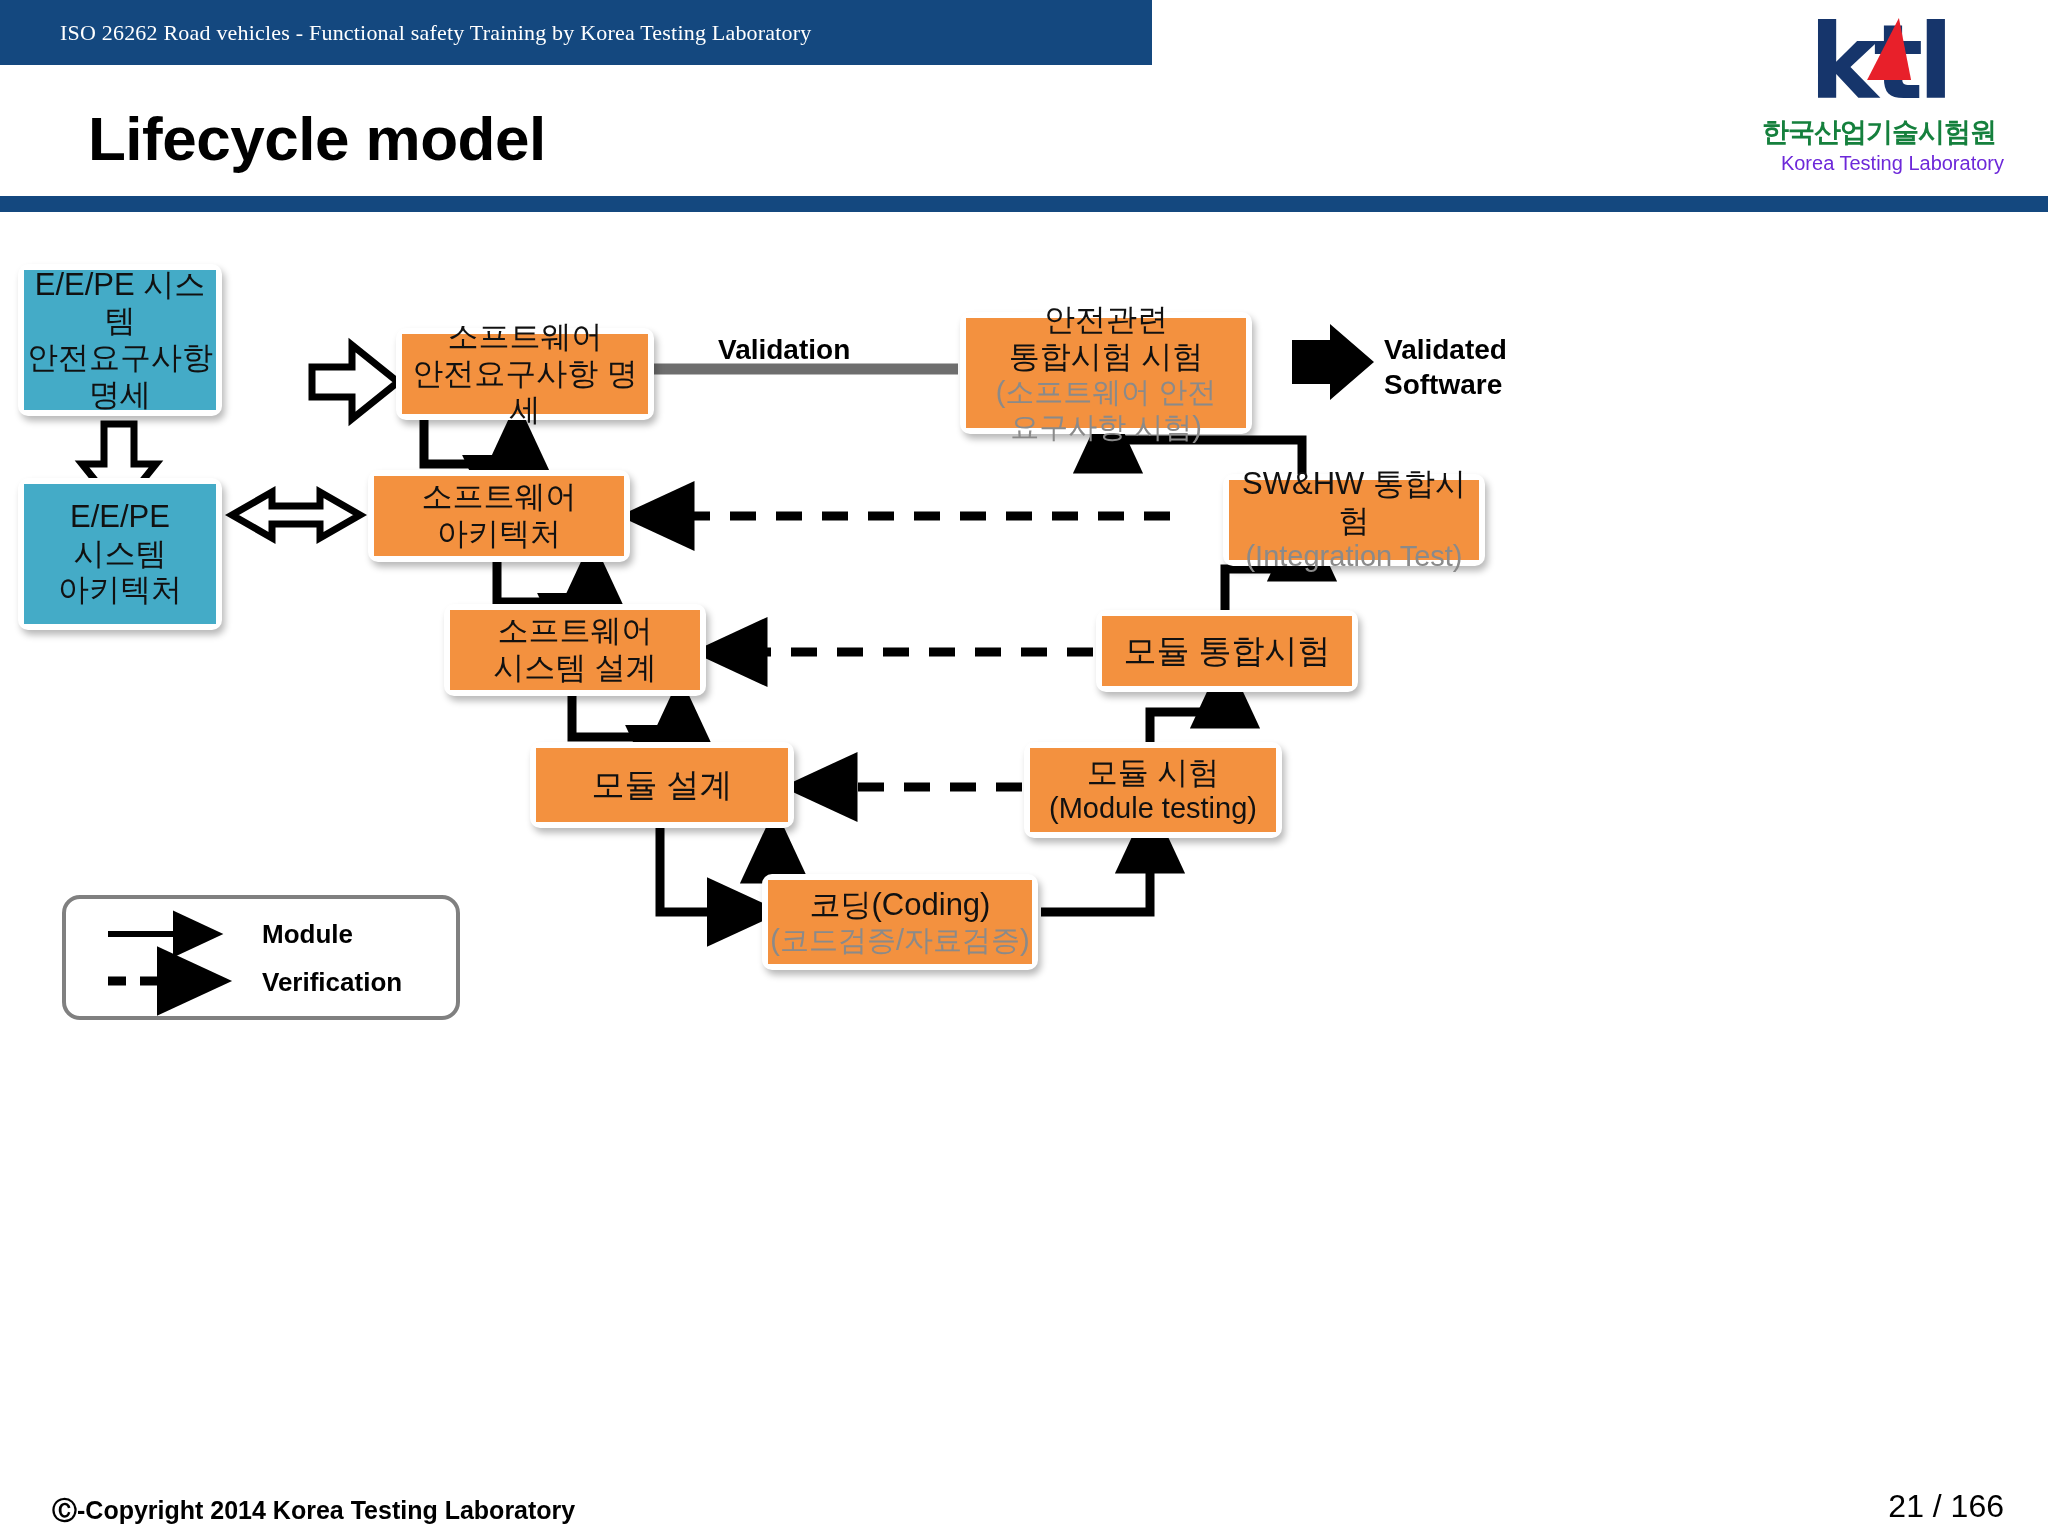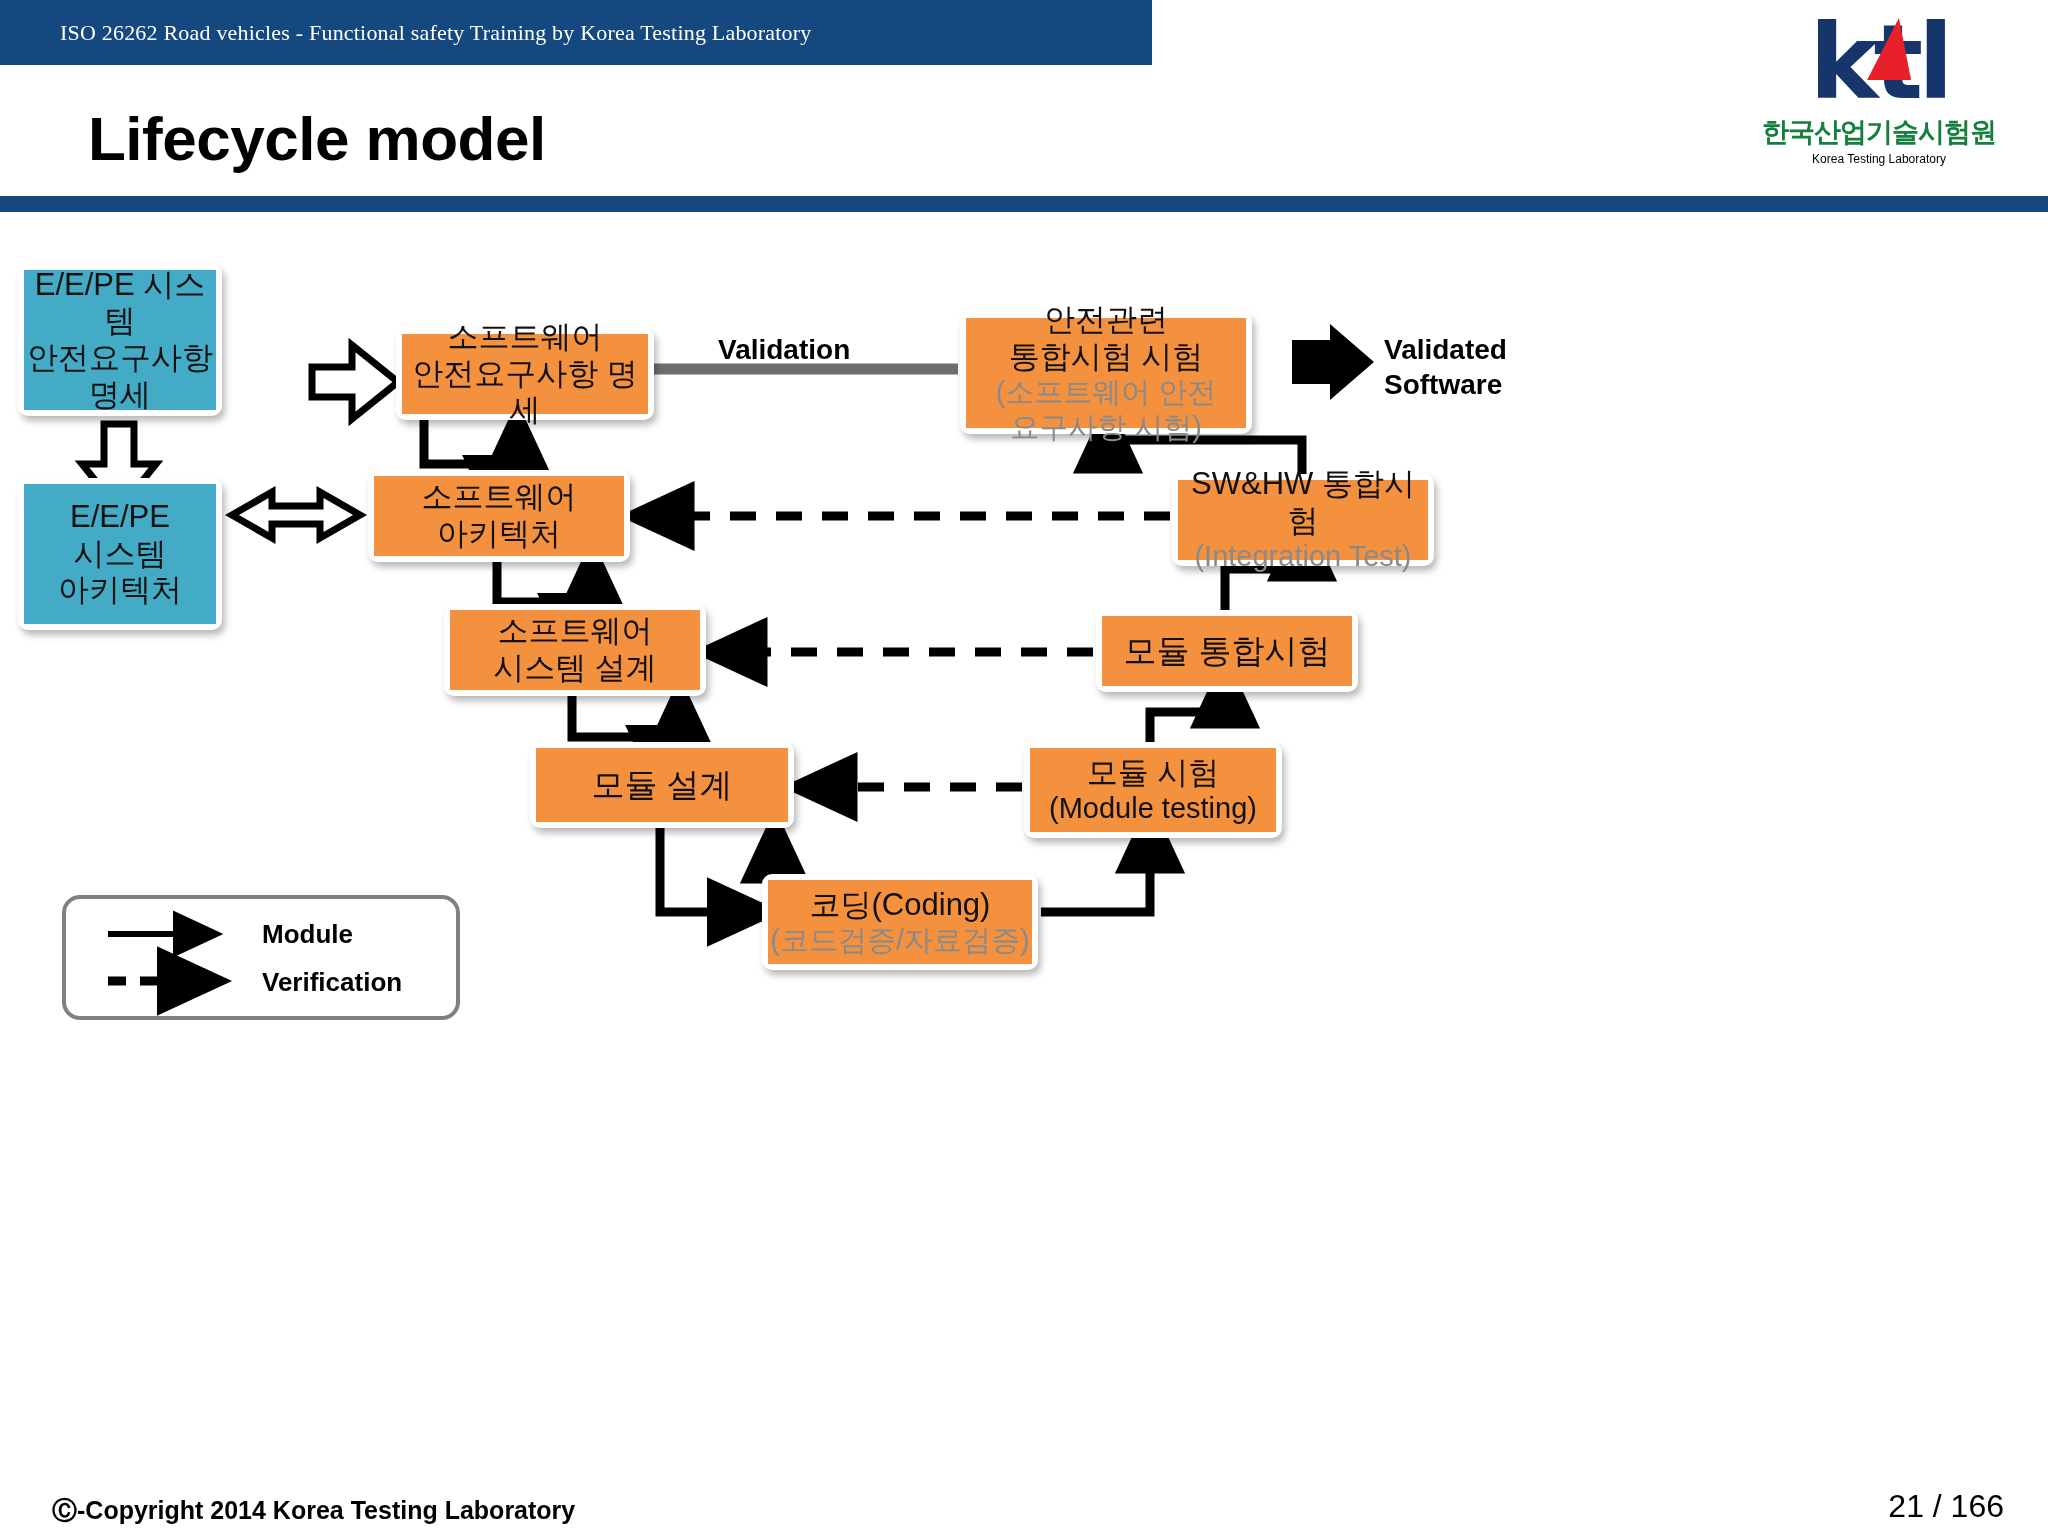--- a/index.html
+++ b/index.html
@@ -16,21 +16,21 @@
 
   
   #ktl-logo{position:absolute;right:44px;top:8px;width:250px;height:180px;text-align:center;}
   #ktl-mark{position:relative;height:110px;}
   #ktl-word{font-family:"DejaVu Sans",sans-serif;font-size:104px;font-weight:bold;
       color:#16356b;letter-spacing:-5px;line-height:108px;}
   #ktl-tri{position:absolute;left:118px;top:10px;width:0;height:0;
       border-left:22px solid transparent;border-right:22px solid transparent;
       border-bottom:62px solid #e8202a;transform:skewX(-9deg);}
   #ktl-kor{font-size:27px;font-weight:bold;color:#15803d;letter-spacing:-1px;margin-top:-4px;}
-  #ktl-eng{font-size:12px;color:#000000;letter-spacing:0px;margin-top:2px;}
+  #ktl-eng{font-size:20px;color:#6d28d9;letter-spacing:0px;margin-top:2px;text-align:right;}
 
   
   #canvas{position:absolute;left:0;top:212px;width:2048px;height:1230px;}
   svg#wires{position:absolute;left:0;top:0;width:2048px;height:1230px;}
 
   .node{position:absolute;box-sizing:border-box;display:flex;flex-direction:column;
         align-items:center;justify-content:center;text-align:center;
         background:#fff;border-radius:10px;padding:6px;
         box-shadow:3px 5px 7px rgba(0,0,0,.28);}
   .node .fill{width:100%;height:100%;display:flex;flex-direction:column;
@@ -180,21 +180,21 @@
       <div class="t2 dark">(Module testing)</div>
     </div>
   </div>
 
   <div class="node orange" style="left:1096px;top:398px;width:262px;height:82px;">
     <div class="fill">
         <div class="t1 big">모듈 통합시험</div>
       </div>
   </div>
 
-  <div class="node orange" style="left:1172px;top:262px;width:262px;height:92px;">
+  <div class="node orange" style="left:1223px;top:262px;width:262px;height:92px;">
     <div class="fill">
       <div class="t1">SW&amp;HW 통합시험</div>
       <div class="t2">(Integration Test)</div>
     </div>
   </div>
 
   <div class="node orange" style="left:960px;top:100px;width:292px;height:122px;">
     <div class="fill">
       <div class="t1">안전관련
 통합시험 시험</div>

